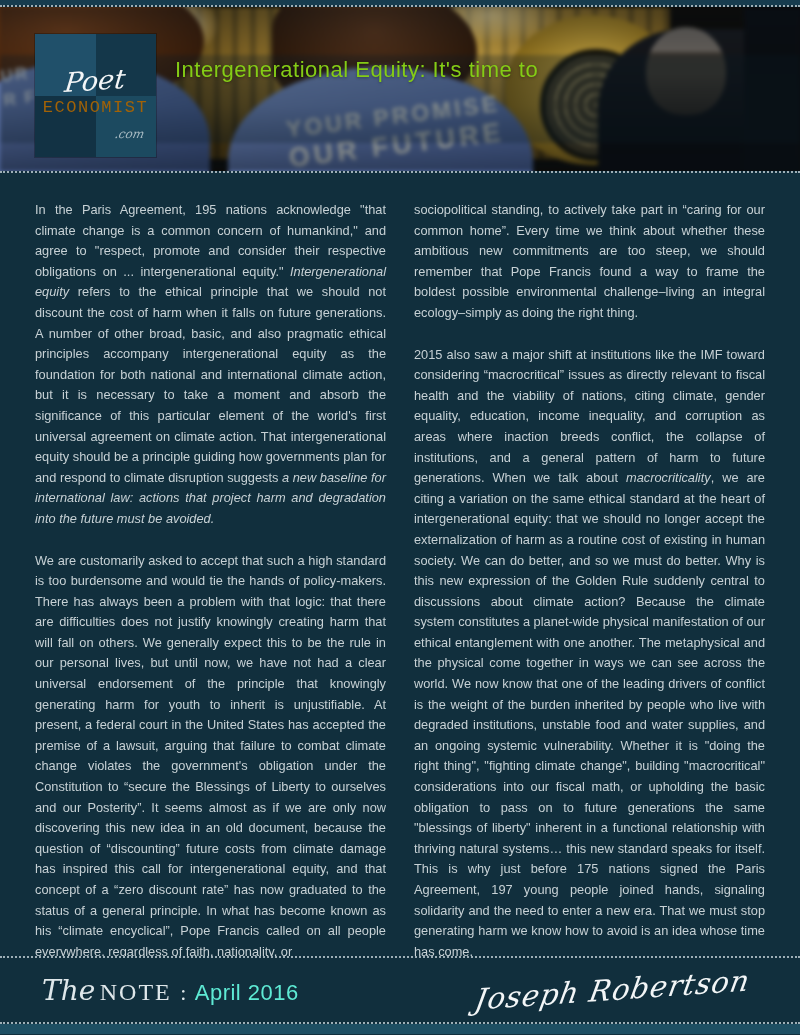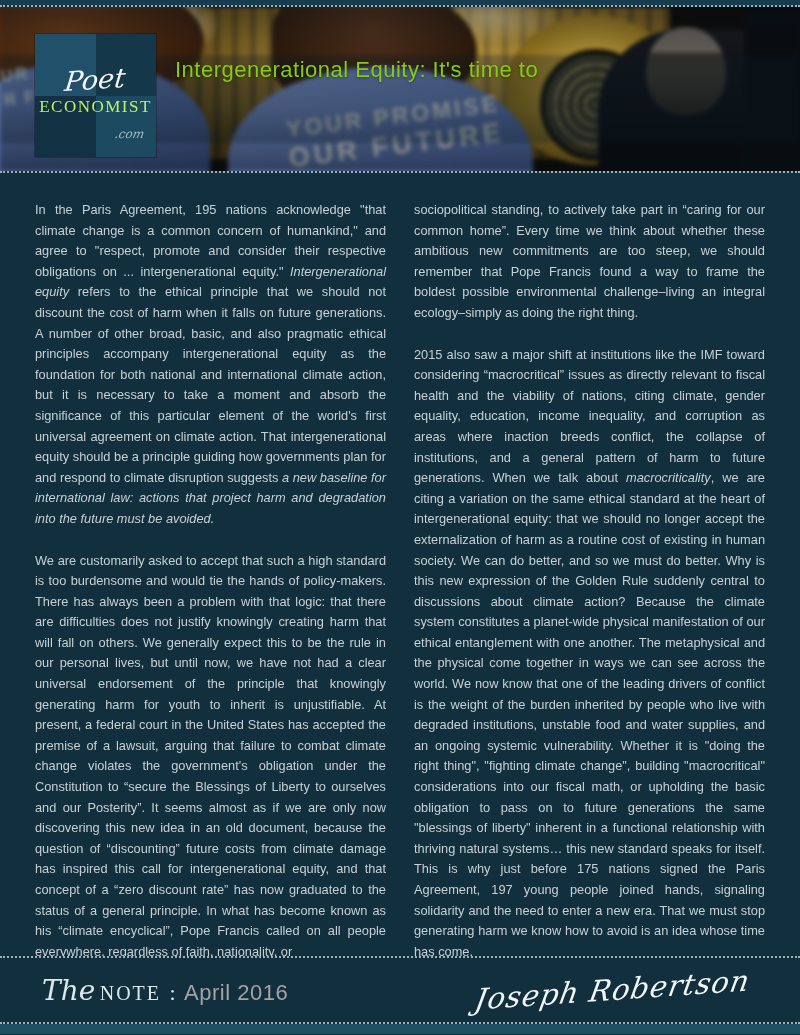--- a/index.html
+++ b/index.html
@@ -60,44 +60,44 @@
   .title-band { position:absolute; left:0; right:0; top:48px; height:88px; background:rgba(10,26,38,0.30); }
 
   .logo-box { position:absolute; left:35px; top:27px; width:121px; height:123px;
     display:grid; grid-template-columns:1fr 1fr; grid-template-rows:1fr 1fr; box-shadow:0 0 0 1px rgba(0,0,0,0.25); }
   .logo-box .q1 { background:#20506a; } .logo-box .q2 { background:#14374a; }
   .logo-box .q3 { background:#123244; } .logo-box .q4 { background:#1c4a60; }
   .logo-text { position:absolute; inset:0; display:flex; flex-direction:column; justify-content:center;
     align-items:center; padding:6px 8px; }
   .logo-poet { font-family:"DejaVu Serif", serif; font-style:italic; transform:skewX(-10deg) rotate(-4deg);
     font-size:27px; color:#f4f6f7; margin-top:14px; }
-  .logo-economist { font-family:Liberation Serif, serif; font-size:17px; letter-spacing:1.5px;
-    color:#bef264; margin-top:2px; }
+  .logo-economist { font-family:Liberation Mono, monospace; font-size:17px; letter-spacing:1.5px;
+    color:#a16207; margin-top:2px; }
   .logo-com { align-self:flex-end; font-family:"DejaVu Serif", serif; font-style:italic;
     transform:skewX(-12deg); font-size:12px; color:#a9bcc4; margin-top:10px; margin-right:4px; }
 
   .hero-title { position:absolute; left:175px; top:42px; font-weight:300; font-size:22px;
     line-height:41px; letter-spacing:0.5px; color:#84cc16; text-shadow:0 1px 3px rgba(0,0,0,0.35); }
   .hero-title span { display:block; }
 
   
   .article { flex:0 0 auto; height:783px; overflow:hidden; padding:27px 35px 0 35px;
     display:flex; gap:28px; }
   .col { width:351px; flex:0 0 auto; }
   .col p { color:#c7d1d5; font-size:12.8px; line-height:20.6px; text-align:justify;
     margin:0 0 21px 0; }
 
   
   .footer { flex:0 0 auto; height:64px; display:flex; align-items:center;
     justify-content:space-between; padding:0 40px 0 42px; }
   .note { color:#dfe7ea; white-space:nowrap; }
   .note-the { font-family:"DejaVu Serif", serif; font-style:italic; font-size:28px; }
-  .note-word { font-family:"Liberation Serif", serif; font-size:20px; letter-spacing:2px; }
+  .note-word { font-family:"Liberation Serif", serif; font-size:24px; letter-spacing:2px; }
   .note-sep { font-family:"Liberation Serif", serif; font-size:22px; margin:0 4px; }
-  .note-date { font-size:22px; font-weight:300; color:#a3a3a3; letter-spacing:0.5px; }
+  .note-date { font-size:22px; font-weight:300; color:#5eead4; letter-spacing:0.5px; }
   .signature { font-family:"DejaVu Serif", serif; font-style:italic; font-size:29px;
     color:#f3f6f7; transform:rotate(-4deg) skewX(-14deg); letter-spacing:1px; margin-right:10px; }
 </style>
 </head>
 <body>
 
 <div class="page">
 
   <div class="strip-top"></div>
   <div class="dotted"></div>

